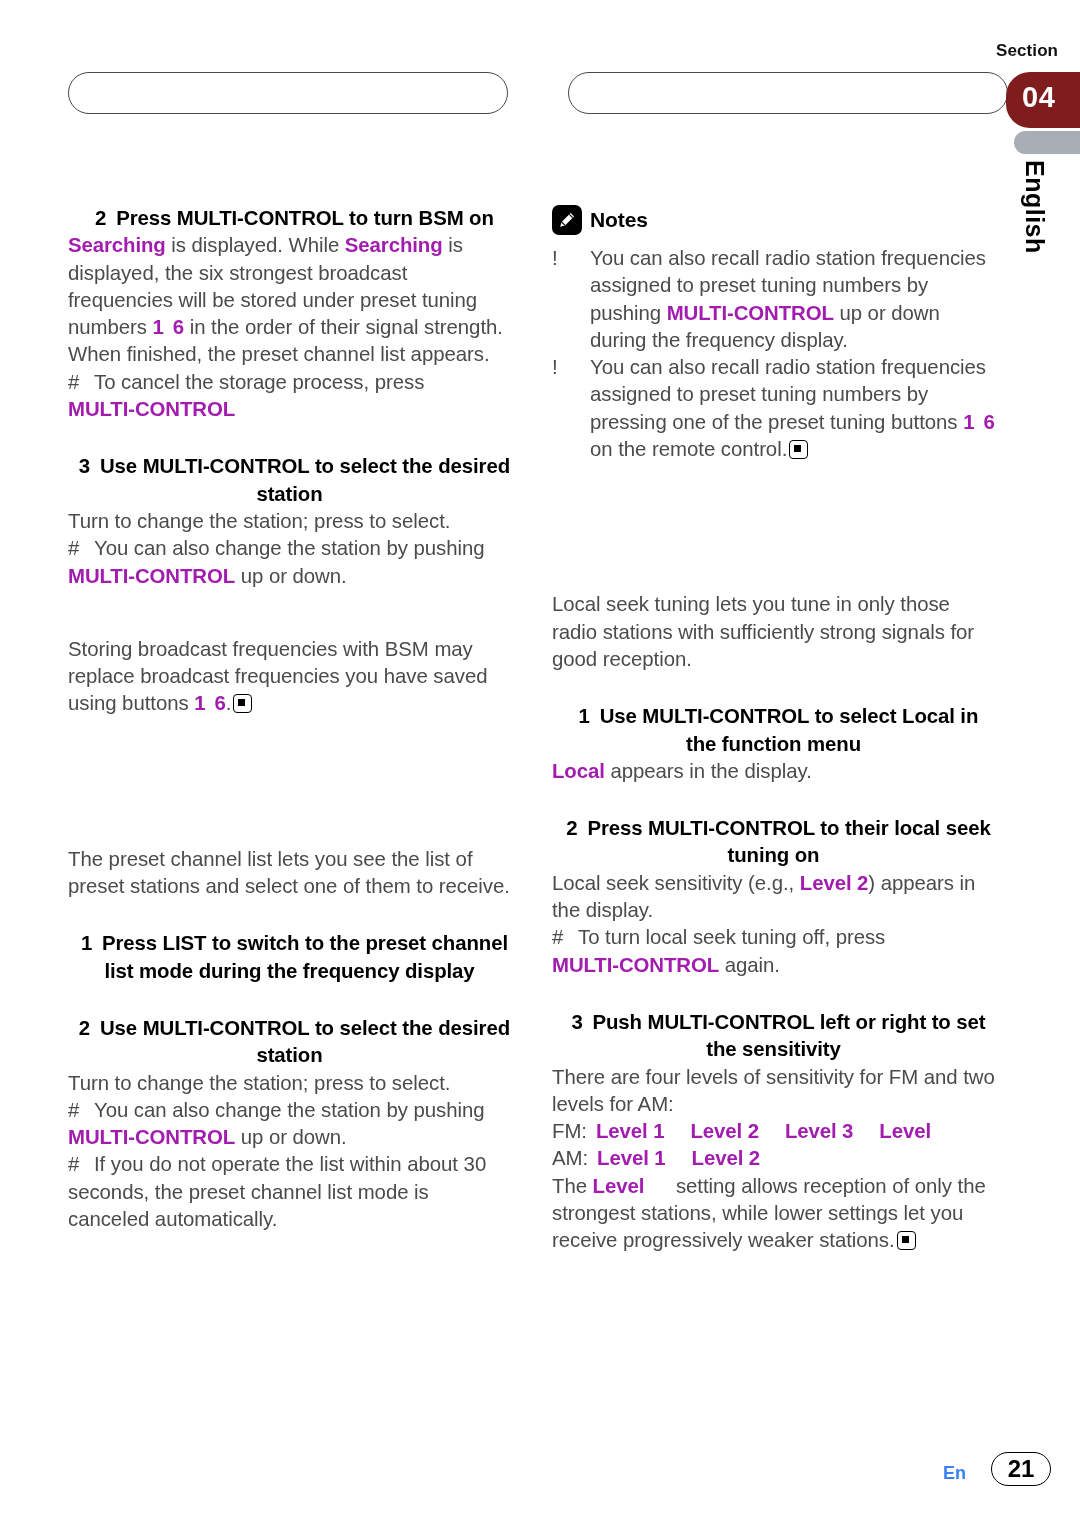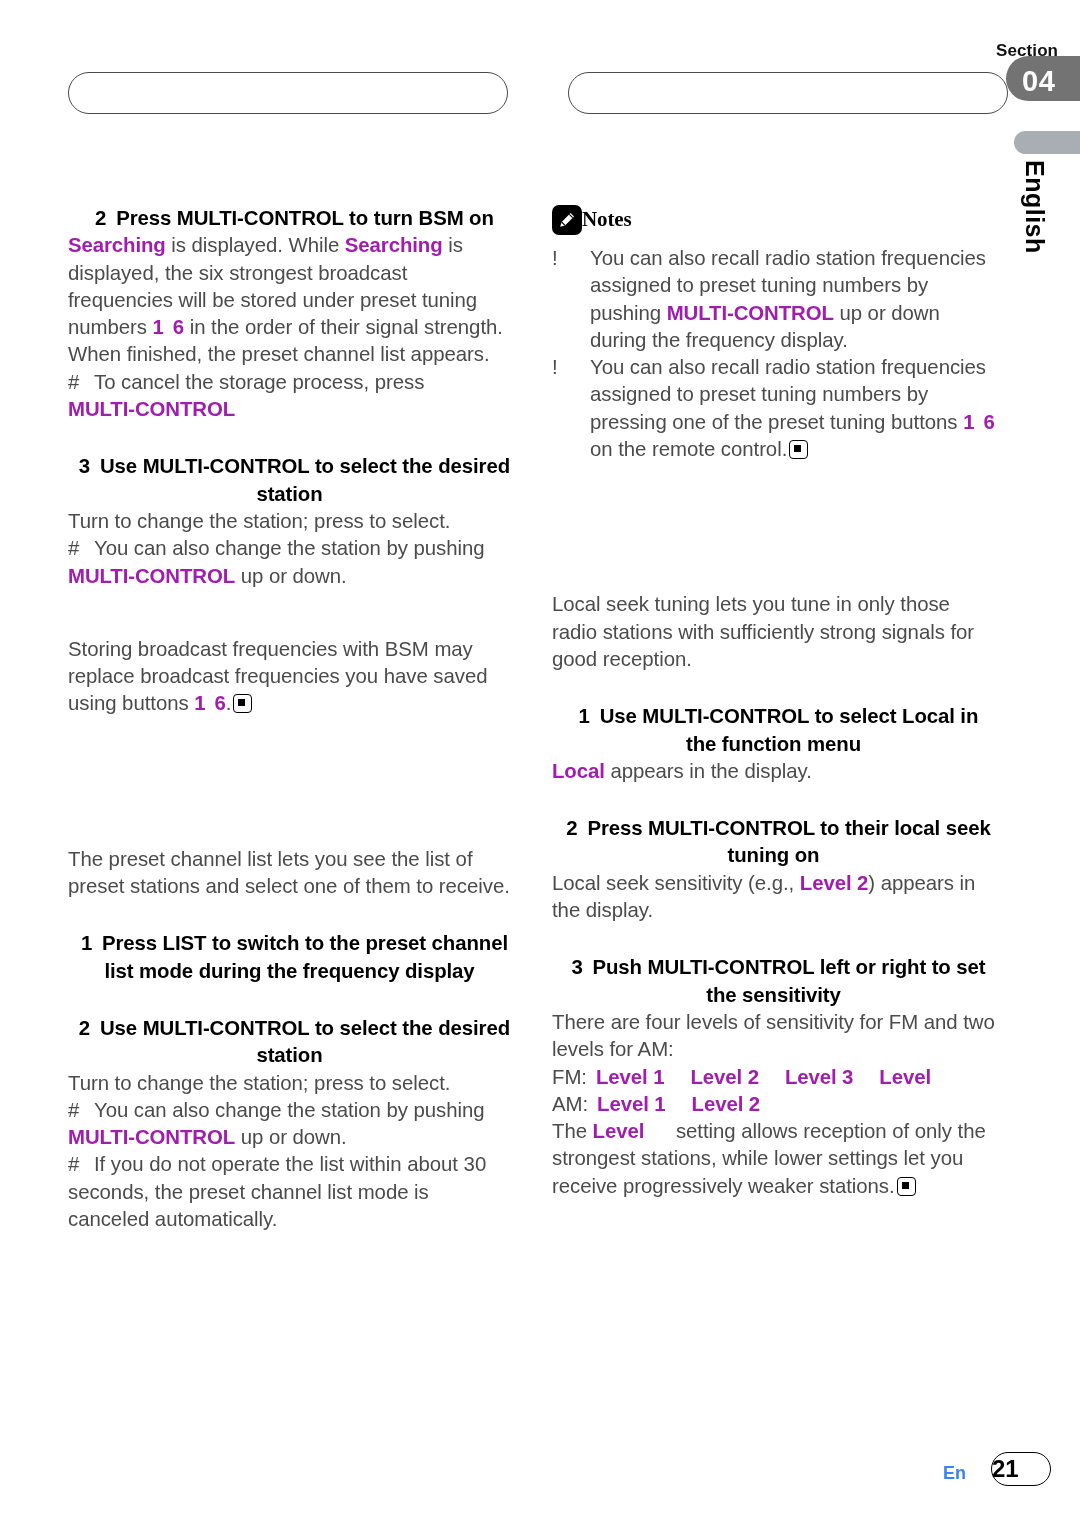--- a/index.html
+++ b/index.html
@@ -32,25 +32,25 @@
     position: absolute;
     top: 41px;
     left: 996px;
     font-size: 17px;
     font-weight: bold;
     color: #111;
     letter-spacing: 0.1px;
   }
   .section-tab {
     position: absolute;
-    top: 56px;
+    top: 72px;
     left: 1006px;
     width: 74px;
-    height: 45px;
-    background: #737373;
+    height: 56px;
+    background: #7f1d1d;
     border-top-left-radius: 24px;
     border-bottom-left-radius: 24px;
     box-sizing: border-box;
   }
   .section-tab .num {
     position: absolute;
     left: 16px;
     top: 9px;
     color: #fff;
     font-size: 29px;
@@ -130,23 +130,22 @@
 
   b, .b { color: #a21caf; font-weight: bold; letter-spacing: -0.1px; }
   .gap-m { height: 30px; }
   .gap-l { height: 46px; }
   .gap-xxl { height: 128px; }
 
   
   .note-head {
     display: flex;
     align-items: center;
-    gap: 0;
+    gap: 8px;
     margin: 0 0 10px 0;
-    font-family: Liberation Serif, serif;
   }
   .note-icon {
     width: 30px;
     height: 30px;
     background: #000;
     border-radius: 7px;
     display: flex;
     align-items: center;
     justify-content: center;
     flex: 0 0 auto;
@@ -194,21 +193,21 @@
   }
   .footer-page {
     position: absolute;
     left: 991px;
     top: 1452px;
     width: 60px;
     height: 34px;
     border: 1.8px solid #000;
     border-radius: 17px;
     box-sizing: border-box;
-    text-align: left;
+    text-align: center;
     line-height: 31px;
     font-size: 24px;
     font-weight: bold;
     color: #000;
   }
 </style>
 </head>
 <body>
 
 <div class="header-pill" id="pill-left"></div>
@@ -315,20 +314,24 @@
   </div>
 
   <div class="gap-m"></div>
 
   <div class="step">
     <span class="n">2</span><span>Press MULTI-CONTROL to their local seek tuning on</span>
   </div>
   <div class="body">
     <span>Local seek sensitivity (e.g., </span><span class="b">Level 2</span><span>) appears in the display.</span>
   </div>
+  <div class="hash">
+    <span class="mark">#</span><span>To turn local seek tuning off, press</span><br>
+    <span class="b">MULTI-CONTROL</span><span> again.</span>
+  </div>
 
   <div class="gap-m"></div>
 
   <div class="step">
     <span class="n">3</span><span>Push MULTI-CONTROL left or right to set the sensitivity</span>
   </div>
   <div class="body">There are four levels of sensitivity for FM and two levels for AM:</div>
 
   <div class="body">
     <span>FM:</span><span class="sp"></span><span class="b">Level 1</span><span class="sp-wide"></span><span class="b">Level 2</span><span class="sp-wide"></span><span class="b">Level 3</span><span class="sp-wide"></span><span class="b">Level</span>

